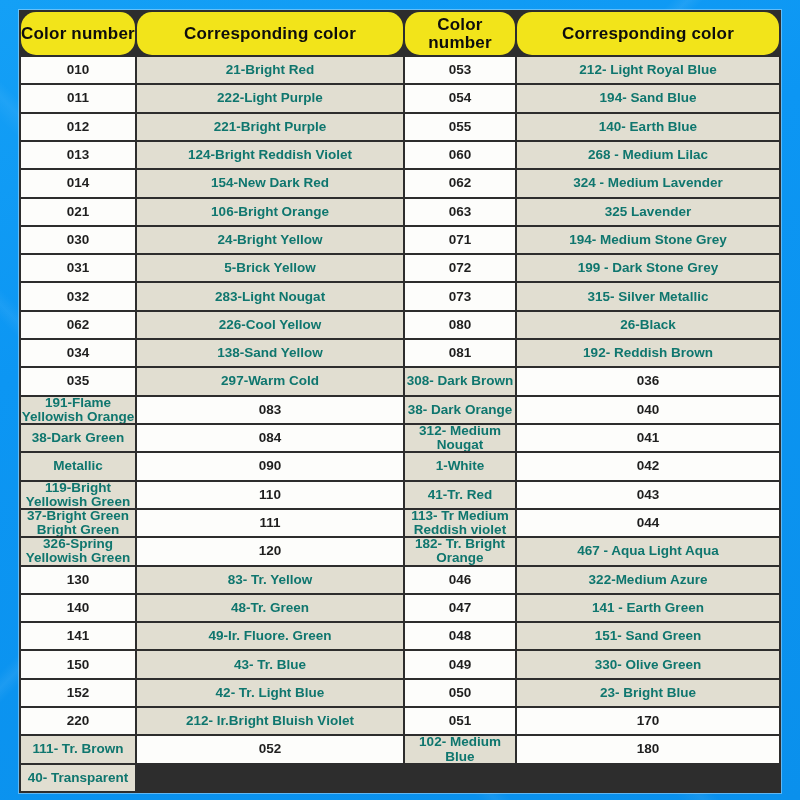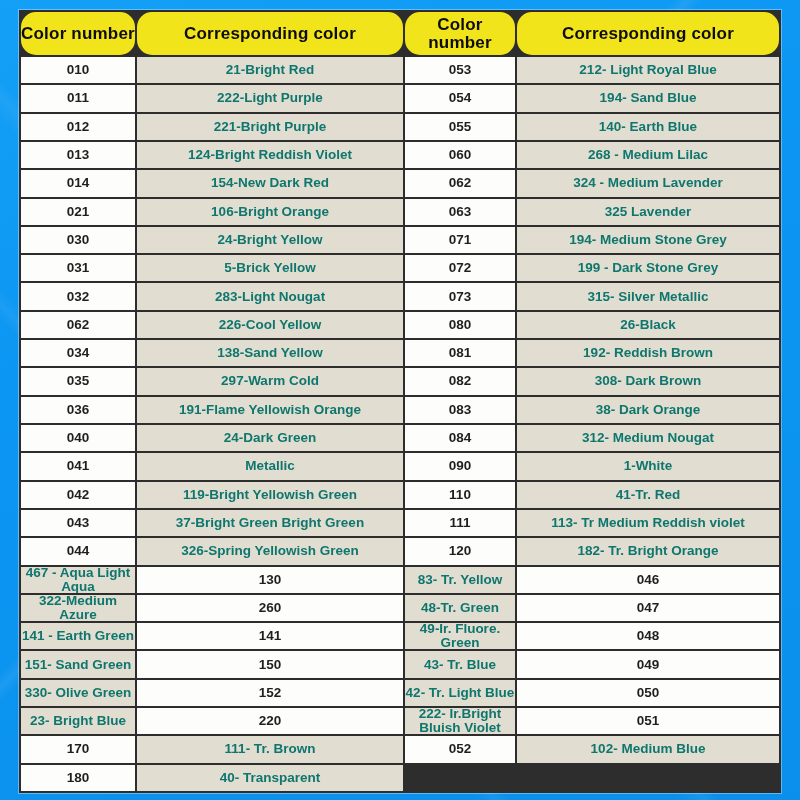--- a/index.html
+++ b/index.html
@@ -117,28 +117,27 @@
     <div class="cell num">062</div>
     <div class="cell name">226-Cool Yellow</div>
     <div class="cell num">080</div>
     <div class="cell name">26-Black</div>
     <div class="cell num">034</div>
     <div class="cell name">138-Sand Yellow</div>
     <div class="cell num">081</div>
     <div class="cell name">192- Reddish Brown</div>
     <div class="cell num">035</div>
     <div class="cell name">297-Warm Cold</div>
-    <div class="cell num">082</div>
     <div class="cell name">308- Dark Brown</div>
     <div class="cell num">036</div>
     <div class="cell name">191-Flame Yellowish Orange</div>
     <div class="cell num">083</div>
     <div class="cell name">38- Dark Orange</div>
     <div class="cell num">040</div>
-    <div class="cell name">24-Dark Green</div>
+    <div class="cell name">38-Dark Green</div>
     <div class="cell num">084</div>
     <div class="cell name">312- Medium Nougat</div>
     <div class="cell num">041</div>
     <div class="cell name">Metallic</div>
     <div class="cell num">090</div>
     <div class="cell name">1-White</div>
     <div class="cell num">042</div>
     <div class="cell name">119-Bright Yellowish Green</div>
     <div class="cell num">110</div>
     <div class="cell name">41-Tr. Red</div>
@@ -148,38 +147,38 @@
     <div class="cell name">113- Tr Medium Reddish violet</div>
     <div class="cell num">044</div>
     <div class="cell name">326-Spring Yellowish Green</div>
     <div class="cell num">120</div>
     <div class="cell name">182- Tr. Bright Orange</div>
     <div class="cell name">467 - Aqua Light Aqua</div>
     <div class="cell num">130</div>
     <div class="cell name">83- Tr. Yellow</div>
     <div class="cell num">046</div>
     <div class="cell name">322-Medium Azure</div>
-    <div class="cell num">260</div>
+    <div class="cell num">140</div>
     <div class="cell name">48-Tr. Green</div>
     <div class="cell num">047</div>
     <div class="cell name">141 - Earth Green</div>
     <div class="cell num">141</div>
     <div class="cell name">49-Ir. Fluore. Green</div>
     <div class="cell num">048</div>
     <div class="cell name">151- Sand Green</div>
     <div class="cell num">150</div>
     <div class="cell name">43- Tr. Blue</div>
     <div class="cell num">049</div>
     <div class="cell name">330- Olive Green</div>
     <div class="cell num">152</div>
     <div class="cell name">42- Tr. Light Blue</div>
     <div class="cell num">050</div>
     <div class="cell name">23- Bright Blue</div>
     <div class="cell num">220</div>
-    <div class="cell name">222- Ir.Bright Bluish Violet</div>
+    <div class="cell name">212- Ir.Bright Bluish Violet</div>
     <div class="cell num">051</div>
     <div class="cell num">170</div>
     <div class="cell name">111- Tr. Brown</div>
     <div class="cell num">052</div>
     <div class="cell name">102- Medium Blue</div>
     <div class="cell num">180</div>
     <div class="cell name">40- Transparent</div>
   </div>
 
 </body></html>

